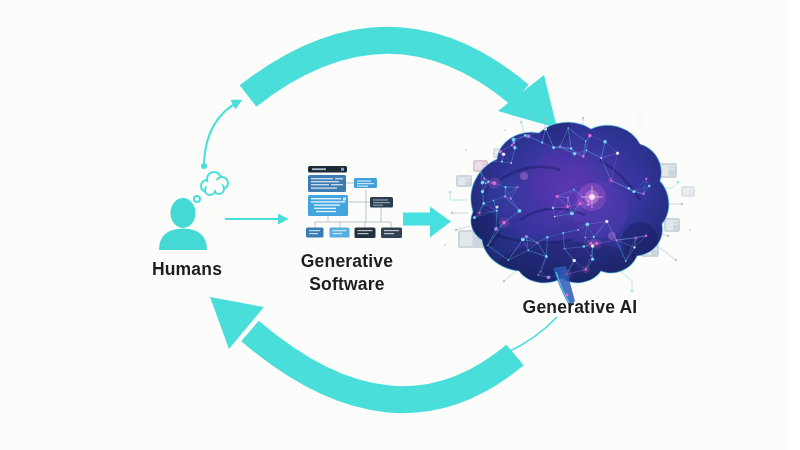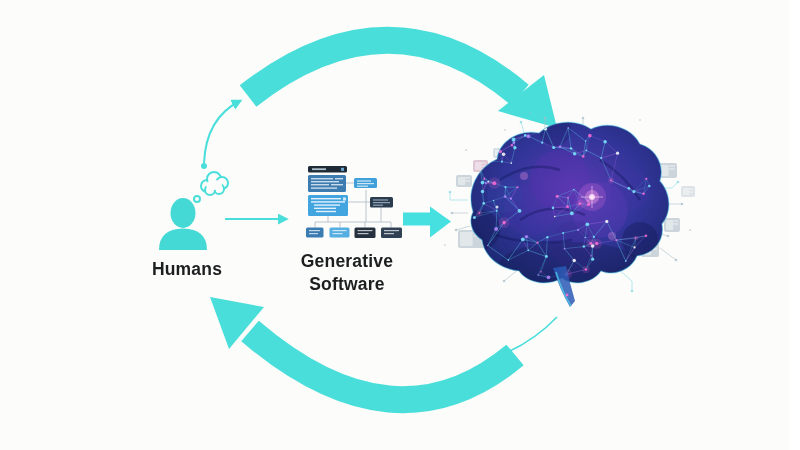--- a/index.html
+++ b/index.html
@@ -561,13 +561,14 @@
       <line x1="592" y1="186" x2="592" y2="208" stroke="#ffd1f4" stroke-width="1" opacity=".6"></line>
       <circle cx="524" cy="176" r="4" fill="#ff9de8" opacity=".3"></circle>
       <circle cx="612" cy="236" r="4" fill="#ff9de8" opacity=".28"></circle>
       <circle cx="497" cy="207" r="1.5" fill="#ffffff" opacity=".8"></circle>
     </g>
   </g>
 </svg>
 
 <div class="label label-humans">Humans</div>
 <div class="label label-software">Generative Software</div>
+<div class="label label-genai">Generative AI</div>
 </div>
 
 </body></html>

